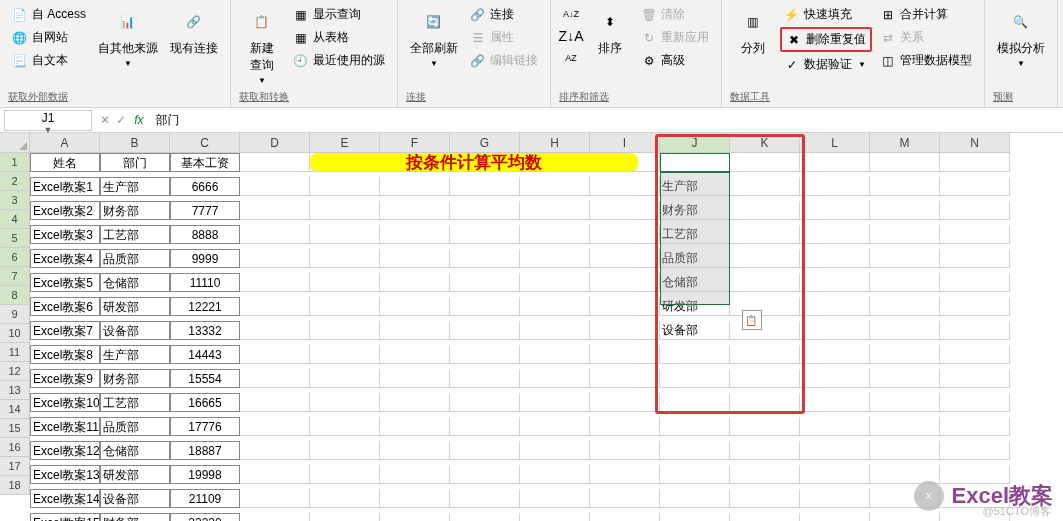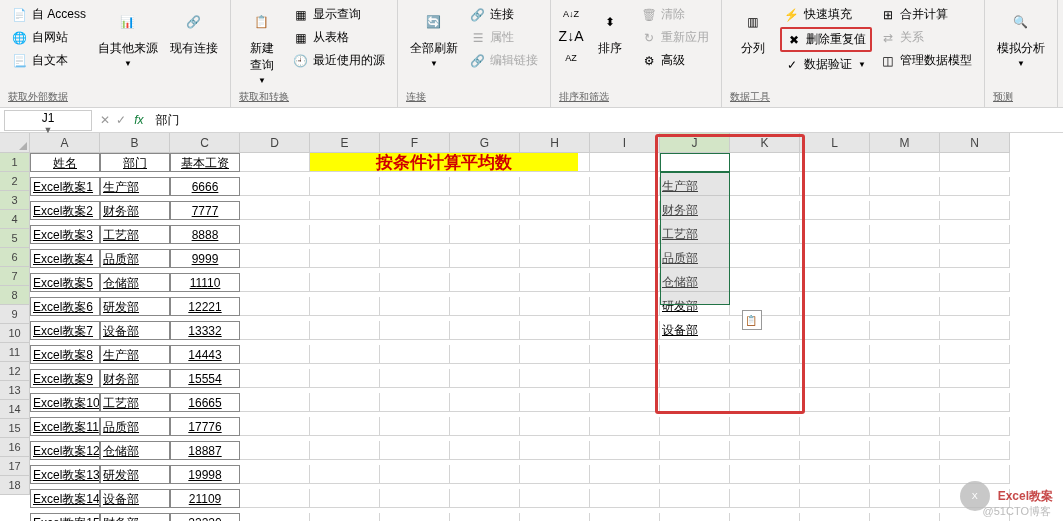--- a/index.html
+++ b/index.html
@@ -24,32 +24,32 @@
 .sheet{position:relative;}
 .corner{width:30px;height:20px;background:#e6e6e6;border-right:1px solid #ccc;border-bottom:1px solid #ccc;position:absolute;left:0;top:0;display:flex;align-items:flex-end;justify-content:flex-end;}
 .corner::after{content:"";border-left:8px solid transparent;border-bottom:8px solid #b0b0b0;margin:2px;}
 .col-headers{position:absolute;left:30px;top:0;height:20px;display:flex;}
 .ch{width:70px;height:20px;background:#e6e6e6;border-right:1px solid #ccc;border-bottom:1px solid #ccc;text-align:center;line-height:20px;color:#444;}
 .ch.sel{background:#d3e5c7;}
 .row-headers{position:absolute;left:0;top:20px;}
 .rh{width:30px;height:19px;background:#e6e6e6;border-right:1px solid #ccc;border-bottom:1px solid #ccc;text-align:center;line-height:19px;color:#444;font-size:11px;}
 .rh.sel{background:#d3e5c7;}
 .cells{position:absolute;left:30px;top:20px;}
-.row{display:flex;height:24px;text-decoration:underline;}
+.row{display:flex;height:24px;}
 .cell{width:70px;height:19px;border-right:1px solid #d4d4d4;border-bottom:1px solid #d4d4d4;padding:0 2px;line-height:18px;overflow:hidden;white-space:nowrap;}
 .cell.bordered{border:1px solid #888;}
 .cell.center{text-align:center;}
 .title-banner{position:absolute;background:#ffff00;color:#d00000;font-weight:bold;font-size:17px;text-align:center;line-height:19px;border-bottom:1px solid #d4d4d4;}
 .sel-range{position:absolute;background:rgba(180,180,180,0.35);border:1px solid #217346;}
 .sel-active{position:absolute;background:#fff;border:1px solid #217346;}
 .red-box{position:absolute;border:3px solid #d43939;border-radius:3px;}
 .paste-opt{position:absolute;width:20px;height:20px;border:1px solid #999;background:#fff;display:flex;align-items:center;justify-content:center;font-size:10px;}
 .watermark{position:absolute;right:10px;bottom:10px;display:flex;align-items:center;gap:8px;color:#ddd;opacity:0.8;}
 .wm-logo{width:30px;height:30px;border-radius:50%;background:#bbb;display:flex;align-items:center;justify-content:center;color:#fff;font-size:9px;}
-.wm-text{font-size:12px;font-weight:bold;color:#b91c1c;}
+.wm-text{font-size:22px;font-weight:bold;color:#701a75;}
 .wm-sub{position:absolute;right:12px;bottom:2px;font-size:11px;color:#bbb;}
 </style>
 </head>
 <body>
 
 <div class="ribbon">
   <div class="group">
     <div class="group-items">
       <div class="small-btns">
         <div class="sm-btn">
@@ -550,21 +550,21 @@
         <div class="cell"></div>
         <div class="cell"></div>
         <div class="cell"></div>
         <div class="cell"></div>
         <div class="cell"></div>
         <div class="cell"></div>
         <div class="cell"></div>
       </div>
     </div>
 
-  <div class="title-banner" style="left:310px;top:20px;width:268px;height:19px;">按条件计算平均数</div>
+  <div class="title-banner" style="left:310px;top:20px;width:328px;height:19px;border-radius:7px;">按条件计算平均数</div>
 
   <div class="sel-active" style="left:660px;top:20px;width:70px;height:19px;"></div>
 
   <div class="sel-range" style="left:660px;top:39px;width:70px;height:133px;"></div>
 
   <div class="red-box" style="left:655px;top:1px;width:150px;height:280px;"></div>
 
   <div class="paste-opt" style="left:742px;top:177px;">📋</div>
 </div>
 

